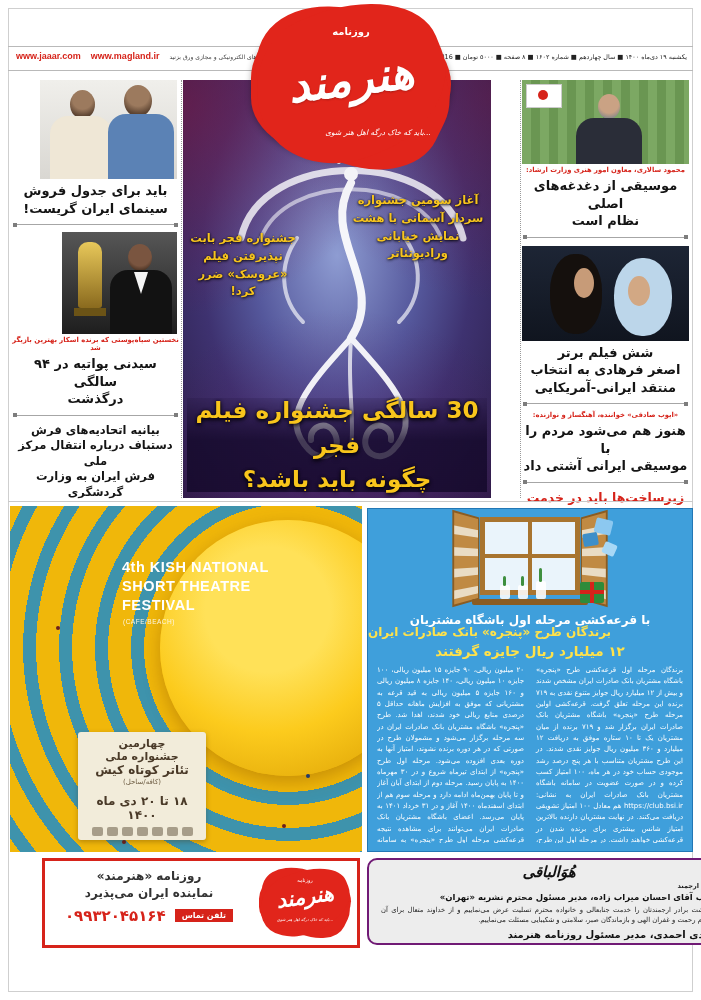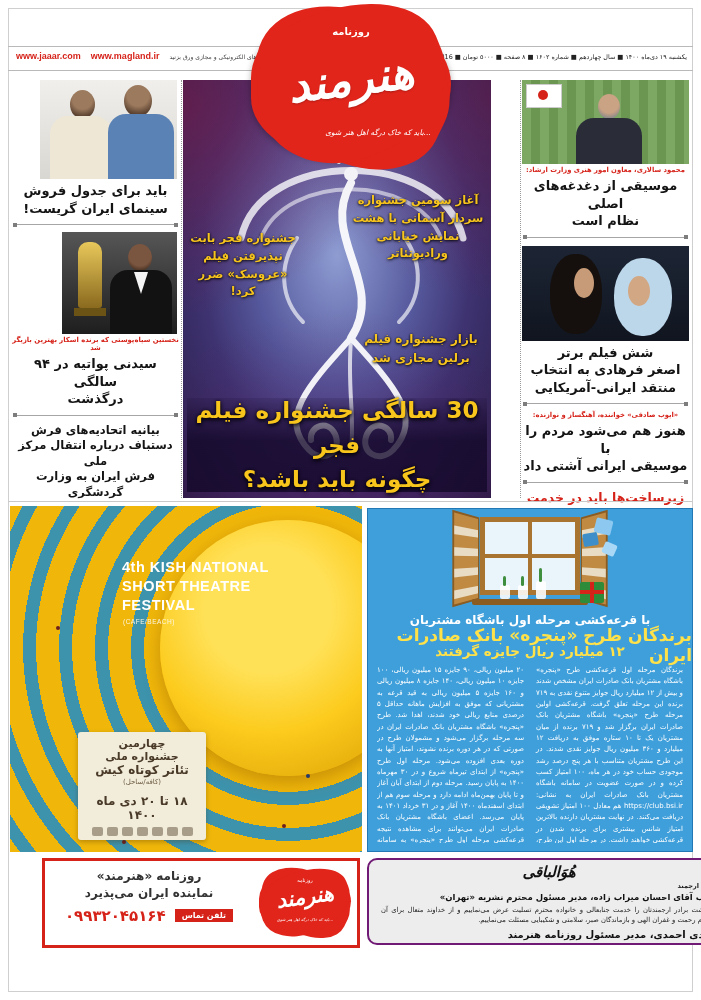--- a/index.html
+++ b/index.html
@@ -142,21 +142,21 @@
   .j1{left:58px;}.j2{left:76px;}.j3{left:94px;height:18px;}.j3::after{height:14px;top:-13px;}
   .gift{position:absolute;border-radius:2px;}
   .g1{right:6px;top:2px;width:17px;height:15px;background:#8cc8f0;transform:rotate(14deg);}
   .g2{right:20px;top:16px;width:15px;height:13px;background:#3e8fc9;transform:rotate(-10deg);}
   .g3{right:2px;top:26px;width:13px;height:12px;background:#a8d8f6;transform:rotate(24deg);}
   .g-green{right:14px;bottom:6px;width:24px;height:21px;background:#2e8b3a;}
   .g-green::before{content:"";position:absolute;left:10px;top:0;width:4px;height:100%;background:#d6231a;}
   .g-green::after{content:"";position:absolute;left:0;top:8px;width:100%;height:4px;background:#d6231a;}
   .bank-kicker{position:absolute;left:0;right:0;top:104px;text-align:center;color:#fff;font-size:12px;
         font-weight:bold;direction:rtl;}
-  .bank-t1{position:absolute;left:0;right:0;top:116px;text-align:right;color:#ffe24a;font-size:17px;
+  .bank-t1{position:absolute;left:0;right:0;top:116px;text-align:left;color:#ffe24a;font-size:12px;
         font-weight:bold;direction:rtl;}
   .bank-t2{position:absolute;left:0;right:0;top:134px;text-align:center;color:#ffe24a;font-size:13.5px;
         font-weight:bold;direction:rtl;}
   .bank-body{position:absolute;left:9px;right:9px;top:156px;bottom:8px;direction:rtl;
         column-count:2;column-gap:12px;color:#fff;font-size:7px;line-height:1.62;text-align:justify;overflow:hidden;}
 
   
   .agent{position:absolute;left:42px;top:858px;width:312px;height:84px;border:3px solid #d6231a;
         background:#fff;box-sizing:content-box;display:flex;flex-direction:row-reverse;}
   .agent-logo{position:relative;width:104px;height:84px;flex:none;}
@@ -261,22 +261,20 @@
         <path d="M204 150 c18 26 18 60 -6 84" stroke-width="4" opacity=".7"></path>
       </g>
     </svg>
     <div class="ptext p-right">آغاز سومین جشنواره
 سردار آسمانی با هشت
 نمایش خیابانی
 ورادیوتئاتر</div>
     <div class="ptext p-left">جشنواره فجر بابت
 نپذیرفتن فیلم
 «عروسک» ضرر کرد!</div>
-    <div class="ptext p-br">بازار جشنواره فیلم
-برلین مجازی شد</div>
     <div class="p-band">
       <div class="p-main">30 سالگی جشنواره فیلم فجر
 چگونه باید باشد؟</div>
     </div>
   </div>
 
   <div class="col col-right">
     <div class="photo ph3">
       <div class="flag"></div>
       <div class="head h-d"></div>

